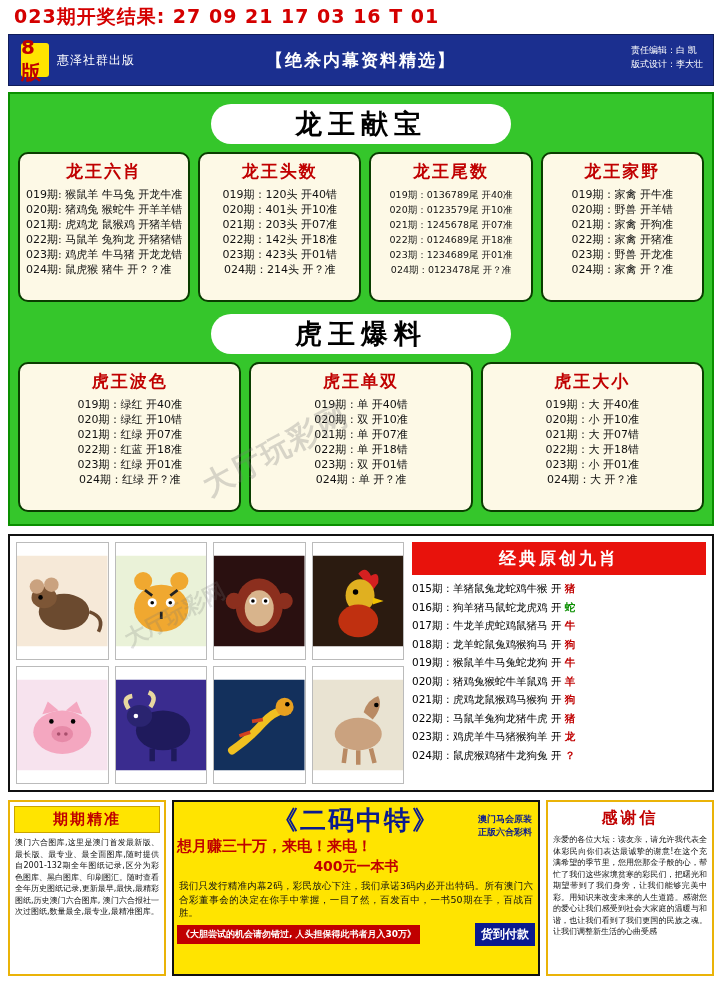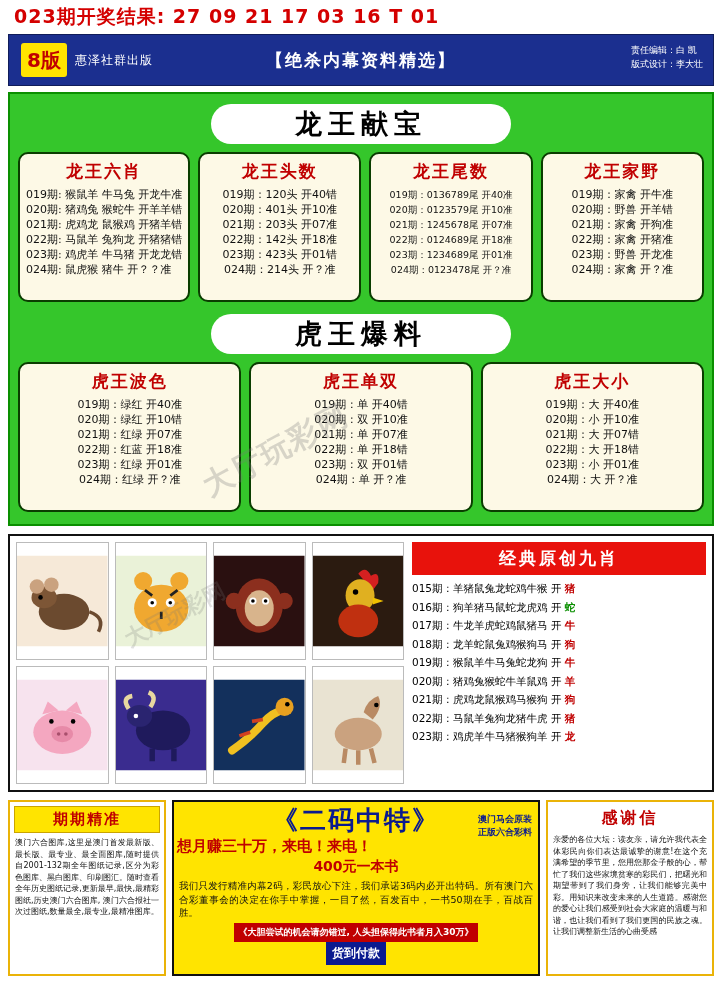--- a/index.html
+++ b/index.html
@@ -32,21 +32,21 @@
     margin: 0 8px;
     height: 52px;
     background: #1b2f8f;
     display: flex;
     align-items: center;
     position: relative;
     border: 1px solid #101c5a;
   }
   .header .badge {
     margin-left: 12px;
-    width: 46px; height: 34px;
+    width: 28px; height: 34px;
     background: #ffe400;
     color: #c00000;
     font-size: 20px;
     font-weight: bold;
     display: flex; align-items: center; justify-content: center;
     border-radius: 3px;
   }
   .header .publisher {
     color: #fff; font-size: 12px; margin-left: 8px; letter-spacing: 1px;
   }
@@ -168,21 +168,21 @@
     font-size: 26px; font-weight: bold; color: #0a1a8f; text-align: center;
     font-family: "DejaVu Serif", serif; letter-spacing: 2px; line-height: 30px;
   }
   .bt-mid .ad-side {
     position: absolute; right: 6px; top: 11px; font-size: 9px; color: #0a1a8f; line-height: 13px; text-align: right; font-weight: bold;
   }
   .bt-mid .ad-l2 { font-size: 15px; font-weight: bold; color: #c00000; margin-top: 2px; }
   .bt-mid .ad-l3 { text-align: center; font-size: 14px; font-weight: bold; color: #c00000; margin-top: 2px; }
   .bt-mid .ad-body { font-size: 9.5px; line-height: 13.5px; color: #111; margin: 3px 2px 0 2px; text-align: justify; }
   .bt-mid .ad-foot {
-    margin-top: 3px; display: flex; align-items: center; justify-content: space-between; flex-direction: column;
+    margin-top: 3px; display: flex; align-items: center; justify-content: space-between;
   }
   .bt-mid .ad-foot .warn {
     background: #c00000; color: #fff; font-size: 9px; padding: 3px 4px; font-weight: bold;
   }
   .bt-mid .ad-foot .pay {
     background: #0a1a8f; color: #fff; font-size: 12px; font-weight: bold; padding: 3px 6px;
   }
   .bt-right { width: 168px; }
   .bt-right .hd {
     color: #c00000; text-align: center; font-size: 16px; font-weight: bold;
@@ -429,20 +429,21 @@
       <div class="banner">经典原创九肖</div>
       <div class="nine-row"><span class="open">015期：羊猪鼠兔龙蛇鸡牛猴  开</span> <span class="ans" style="color:#c00000">猪</span></div>
       <div class="nine-row"><span class="open">016期：狗羊猪马鼠蛇龙虎鸡  开</span> <span class="ans" style="color:#0a8f00">蛇</span></div>
       <div class="nine-row"><span class="open">017期：牛龙羊虎蛇鸡鼠猪马  开</span> <span class="ans" style="color:#c00000">牛</span></div>
       <div class="nine-row"><span class="open">018期：龙羊蛇鼠兔鸡猴狗马  开</span> <span class="ans" style="color:#c00000">狗</span></div>
       <div class="nine-row"><span class="open">019期：猴鼠羊牛马兔蛇龙狗  开</span> <span class="ans" style="color:#c00000">牛</span></div>
       <div class="nine-row"><span class="open">020期：猪鸡兔猴蛇牛羊鼠鸡  开</span> <span class="ans" style="color:#c00000">羊</span></div>
       <div class="nine-row"><span class="open">021期：虎鸡龙鼠猴鸡马猴狗  开</span> <span class="ans" style="color:#c00000">狗</span></div>
       <div class="nine-row"><span class="open">022期：马鼠羊兔狗龙猪牛虎  开</span> <span class="ans" style="color:#c00000">猪</span></div>
       <div class="nine-row"><span class="open">023期：鸡虎羊牛马猪猴狗羊  开</span> <span class="ans" style="color:#c00000">龙</span></div>
+      <div class="nine-row"><span class="open">024期：鼠虎猴鸡猪牛龙狗兔  开</span> <span class="ans" style="color:#c00000">？</span></div>
     </div>
   </div>
 
   <div class="bottom">
     <div class="bt-box bt-left">
       <div class="hd">期期精准</div>
       <p>澳门六合图库,这里是澳门首发最新版、最长版、最专业、最全面图库,随时提供自2001-132期全年图纸记录,区分为彩色图库、黑白图库、印刷图汇。随时查看全年历史图纸记录,更新最早,最快,最精彩图纸,历史澳门六合图库, 澳门六合报社一次过图纸,数量最全,最专业,最精准图库。</p>
     </div>
 
     <div class="bt-mid">

